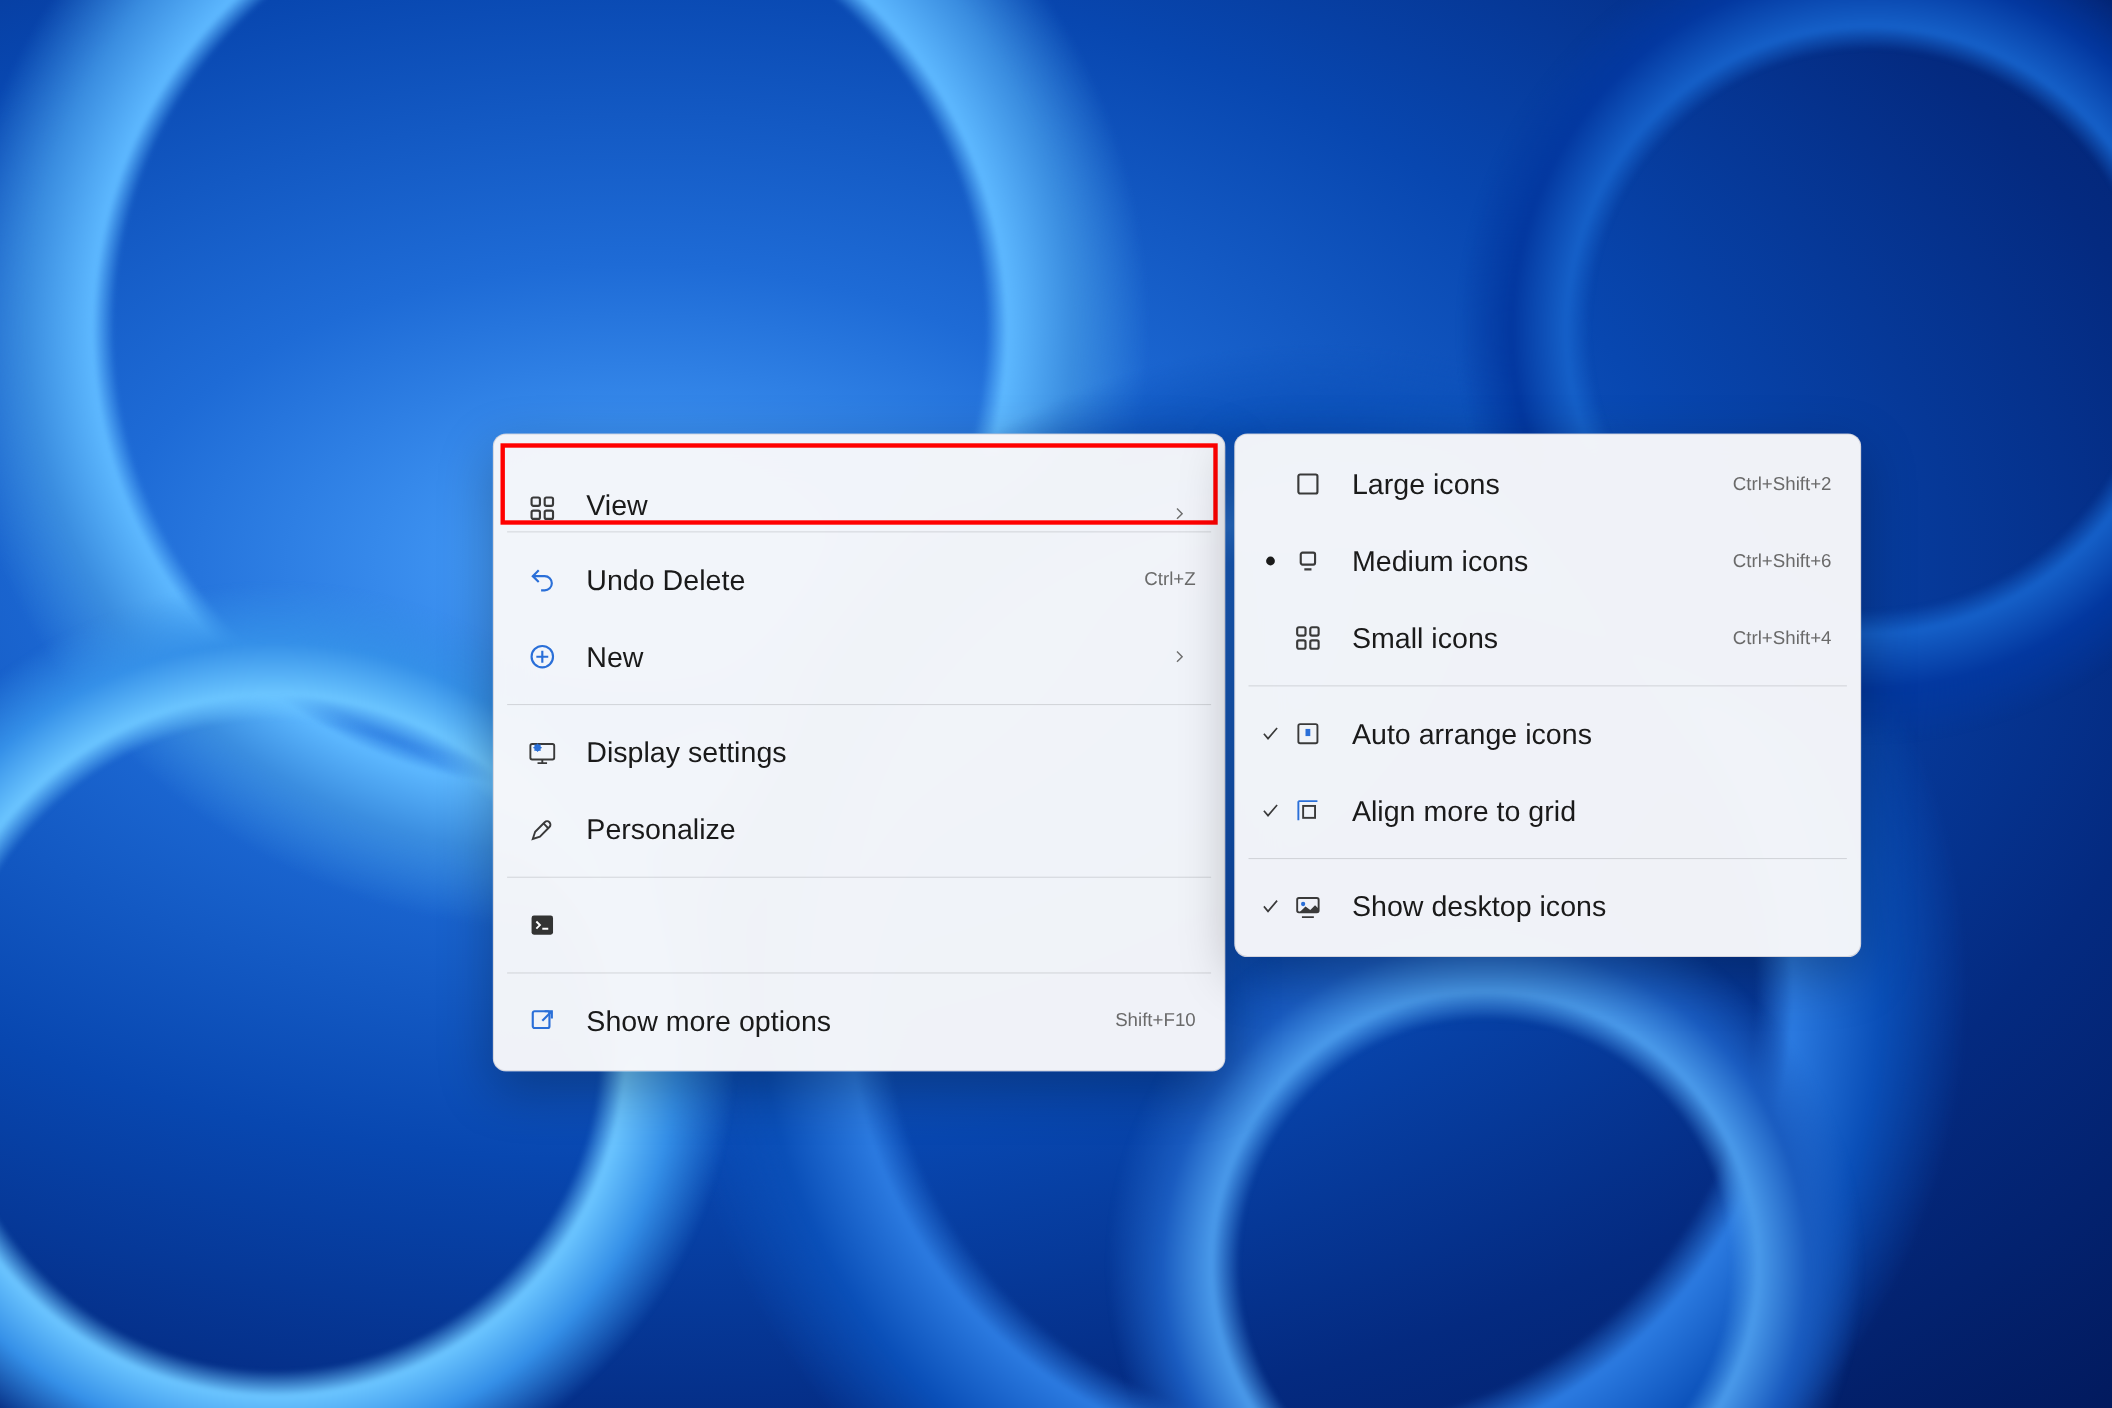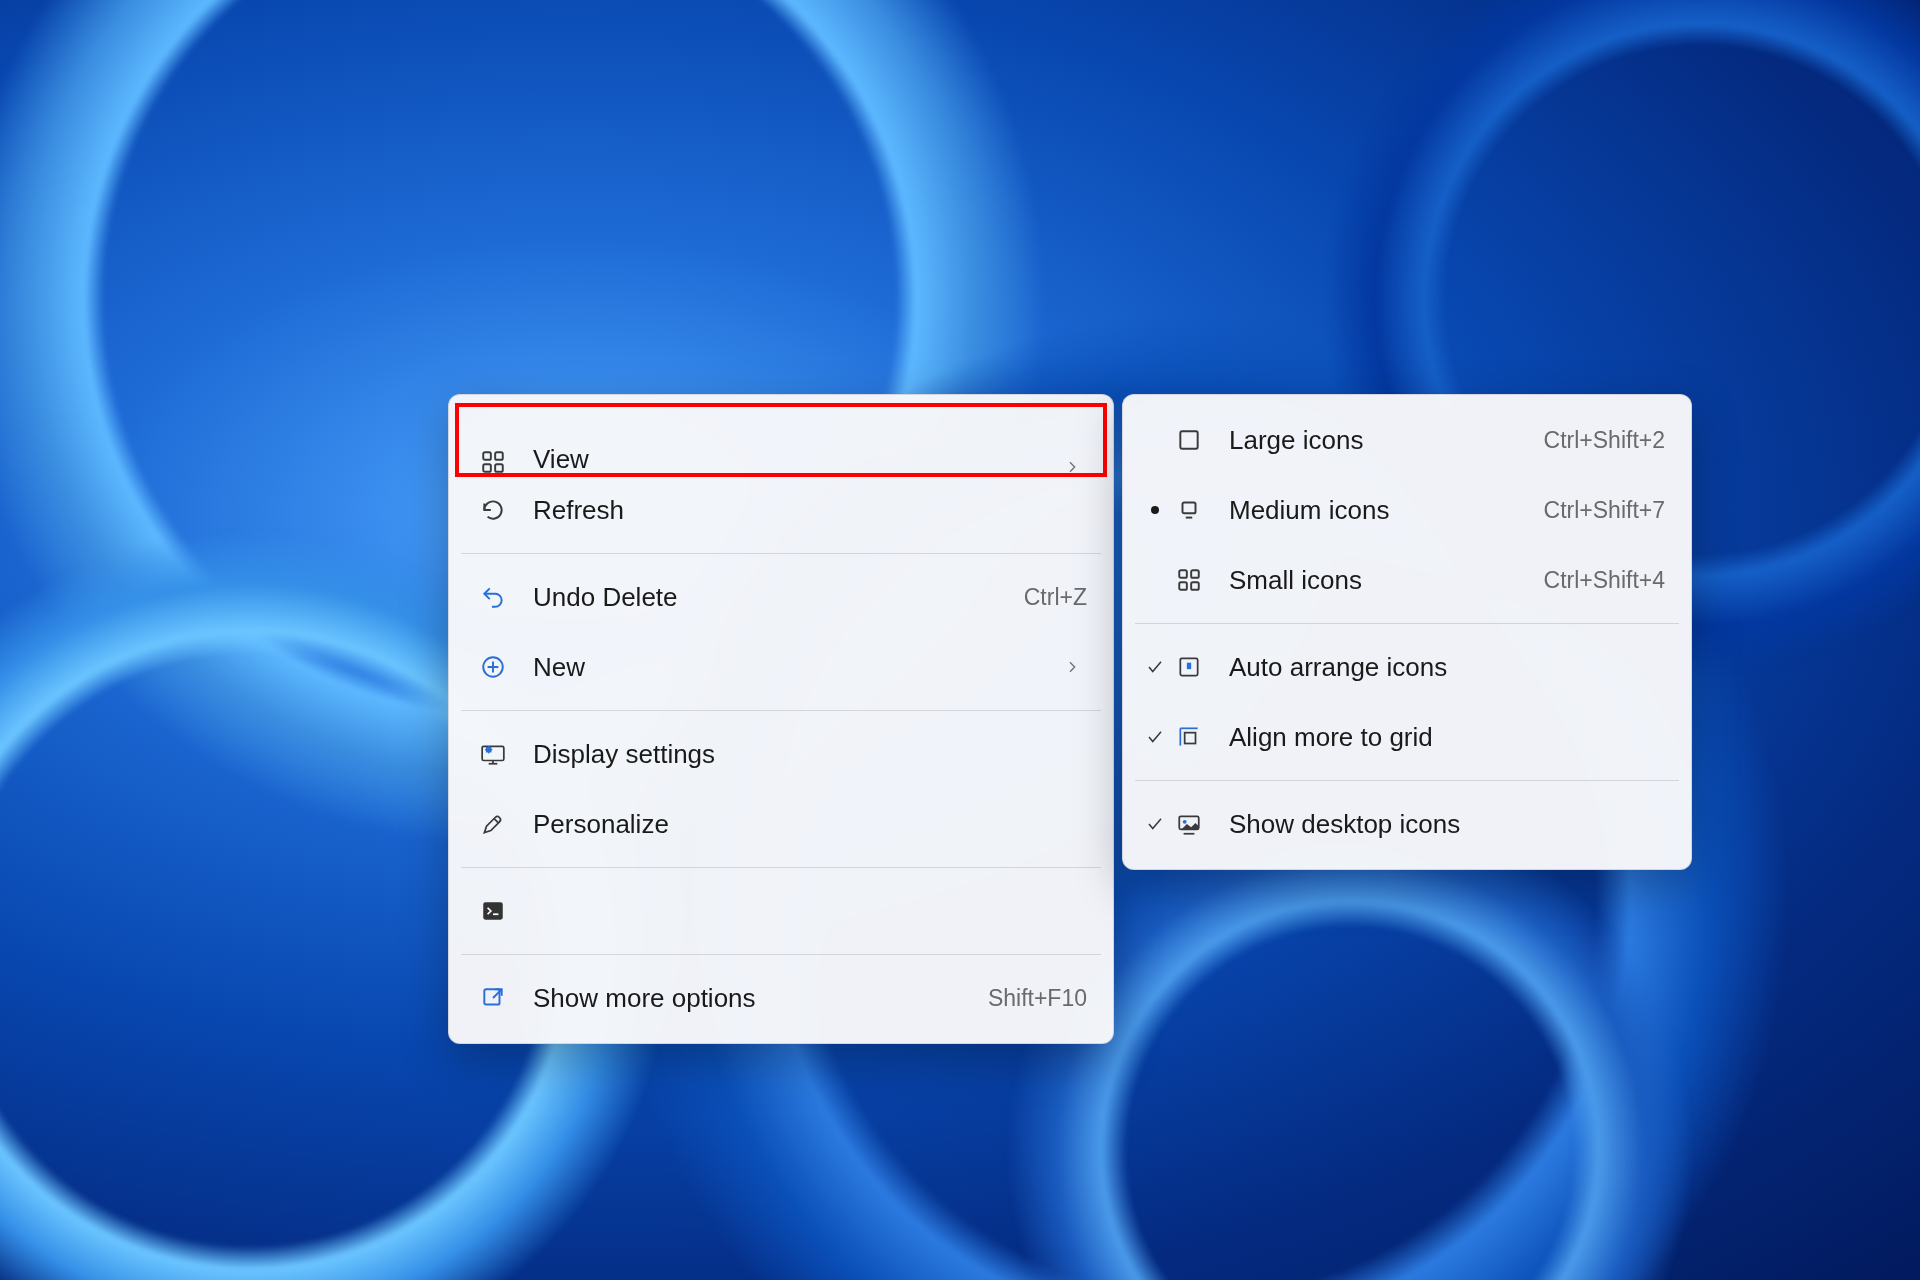--- a/index.html
+++ b/index.html
@@ -125,21 +125,21 @@
       width: 26px;
       height: 26px;
     }
 
     .label-slot {
       flex: 1;
     }
 
     .shortcut-slot {
       color: #6a6a6a;
-      font-size: 23px;
+      font-size: 17px;
     }
 
     .chevron-slot {
       width: 30px;
       display: flex;
       justify-content: center;
       color: #707070;
     }
 
     .chevron-slot svg {
@@ -209,29 +209,20 @@
     </span>
     <span class="label-slot">View</span>
     <span class="chevron-slot">
       <svg viewBox="0 0 24 24" fill="none" stroke="currentColor" stroke-width="2">
         <polyline points="9 5 16 12 9 19"></polyline>
       </svg>
     </span>
   </div>
 
 
-  <div class="menu-item">
-    <span class="icon-slot">
-      <svg viewBox="0 0 24 24" fill="none" stroke="#3a3a3a" stroke-width="1.8">
-        <path d="M4 12 a8 8 0 1 1 3 6.3"></path>
-        <polyline points="4 6 4 12 10 12"></polyline>
-      </svg>
-    </span>
-    <span class="label-slot">Refresh</span>
-  </div>
 
   <div class="menu-divider"></div>
 
   <div class="menu-item">
     <span class="icon-slot">
       <svg viewBox="0 0 24 24" fill="none" stroke="#2a6fd8" stroke-width="1.8">
         <path d="M9 14 L4 9 L9 4"></path>
         <path d="M4 9 L14 9 a6 6 0 1 1 0 12 L11 21"></path>
       </svg>
     </span>
@@ -325,21 +316,21 @@
     <span class="bullet-slot">
         <span class="bullet-dot"></span>
       </span>
     <span class="icon-slot">
       <svg viewBox="0 0 24 24" fill="none" stroke="#3a3a3a" stroke-width="1.8">
         <rect x="6" y="5" width="12" height="10" rx="1.5"></rect>
         <line x1="9" y1="19" x2="15" y2="19"></line>
       </svg>
     </span>
     <span class="label-slot">Medium icons</span>
-    <span class="shortcut-slot">Ctrl+Shift+7</span>
+    <span class="shortcut-slot">Ctrl+Shift+6</span>
   </div>
 
   <div class="menu-item">
     <span class="bullet-slot"></span>
     <span class="icon-slot">
       <svg viewBox="0 0 24 24" fill="none" stroke="#3a3a3a" stroke-width="1.8">
         <rect x="3" y="3" width="7" height="7" rx="1.5"></rect>
         <rect x="14" y="3" width="7" height="7" rx="1.5"></rect>
         <rect x="3" y="14" width="7" height="7" rx="1.5"></rect>
         <rect x="14" y="14" width="7" height="7" rx="1.5"></rect>

